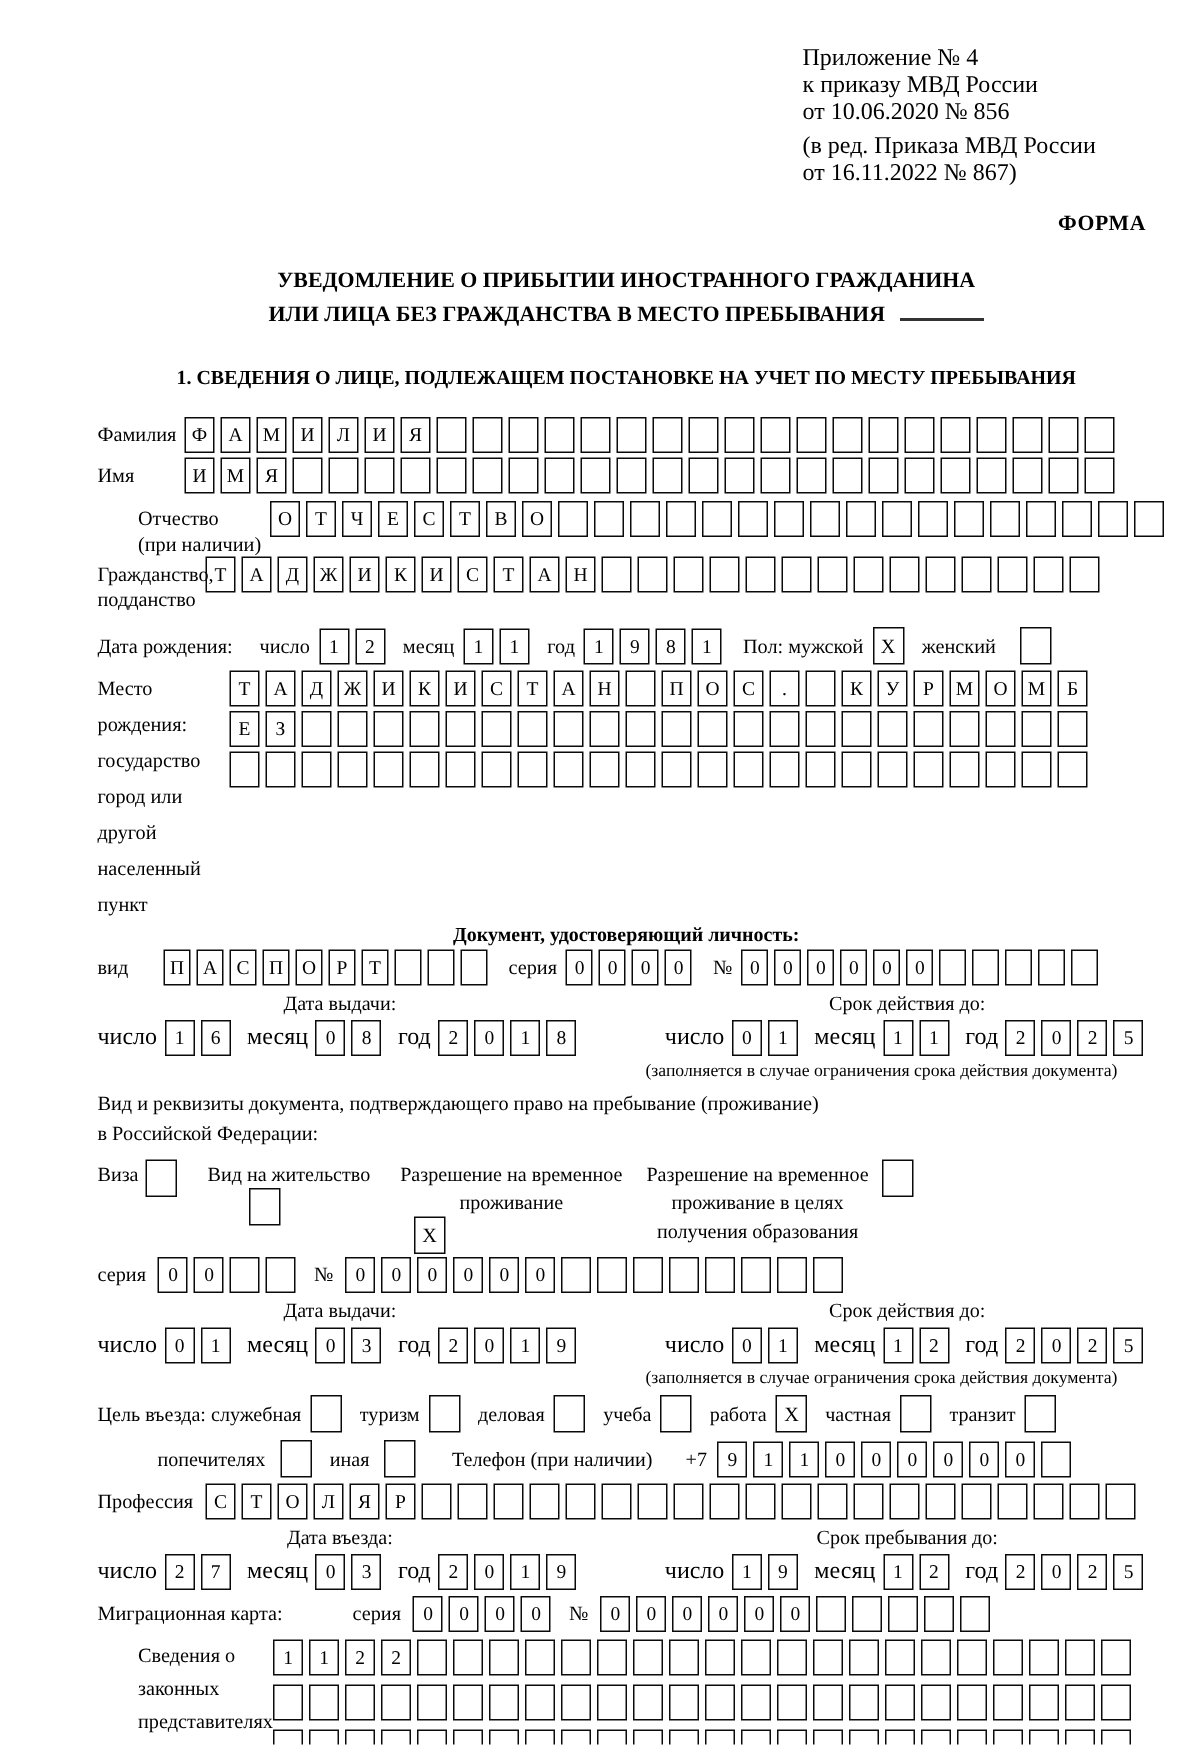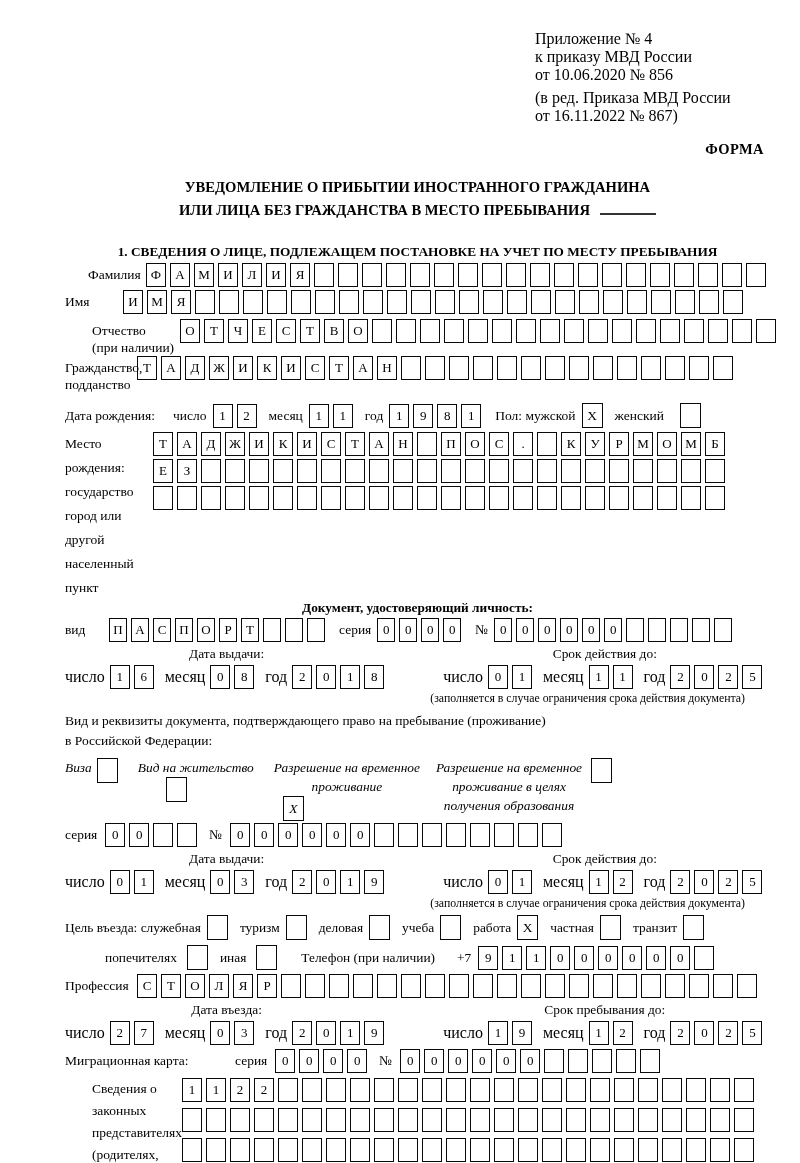--- a/index.html
+++ b/index.html
@@ -21,21 +21,21 @@
   .lbl { white-space:pre-line; }
   .cells { display:flex; }
   .cell { width:18px; height:22px; border:1.5px solid #0a0a0a; margin-right:4px; display:inline-flex; align-items:center; justify-content:center; font-size:13px; }
   .cells-sm .cell { width:16px; }
   .cbx { width:19px; height:23px; border:1.5px solid #0a0a0a; display:inline-flex; align-items:center; justify-content:center; font-size:13.5px; flex:none; }
 
   .w58 { width:58px; flex:none; }
   .w88 { width:88px; flex:none; padding-top:3px; line-height:17px; }
   .w72 { width:72px; flex:none; padding-top:3px; line-height:17px; }
 
-  .mt16 { margin-top:3px;justify-content:flex-end; } .mt10 { margin-top:10px; }
+  .mt16 { margin-top:18px; } .mt10 { margin-top:10px; }
   .mt6 { margin-top:4px; } .mt5 { margin-top:5px;margin-left:27px; } .mt4 { margin-top:4px; }
   .mt3 { margin-top:3px; } .mt2 { margin-top:2px; }
 
   .mr6 { margin-right:6px; } .mr8 { margin-right:8px; } .ml8 { margin-left:8px; }
   .ml10 { margin-left:10px; } .ml12 { margin-left:12px; } .ml16 { margin-left:16px; } .ml20 { margin-left:20px;flex-direction:column; }
 
   .two-col { display:flex; align-items:flex-start; }
   .side-lbl { white-space:pre-line; flex:none; }
   .cell-stack .cells { margin-bottom:3px; }
 
@@ -45,21 +45,21 @@
   .dg { }
   .dg-head { text-align:center; font-size:13.4px; margin-bottom:3px; }
   .dg-line { display:flex; align-items:center; }
   .dg-line .t { margin-right:5px; }
   .dg-line .t2 { margin-left:7px; margin-right:5px; }
   .note { text-align:right; font-size:11.8px; padding-right:25px; margin-top:2px; }
 
   .para { font-size:13.5px; line-height:20px; margin-top:5px; }
 
   .cb-row { display:flex; align-items:flex-start; font-size:13.4px; margin-top:7px; }
-  .cb-item { display:flex; align-items:flex-start;font-style:italic; }
+  .cb-item { display:flex; align-items:flex-start; }
   .cb-item .lbl { line-height:19px; }
   .cb-item .center { text-align:center; }
   .cb-item .cbx { margin-left:9px; margin-top:0; }
 
   .purpose-row { display:flex; align-items:center; font-size:13.4px; }
   .purpose-row .cbx { margin-left:6px; }
   .purpose-row .pl { margin-left:12px; }
 </style>
 </head>
 <body>

